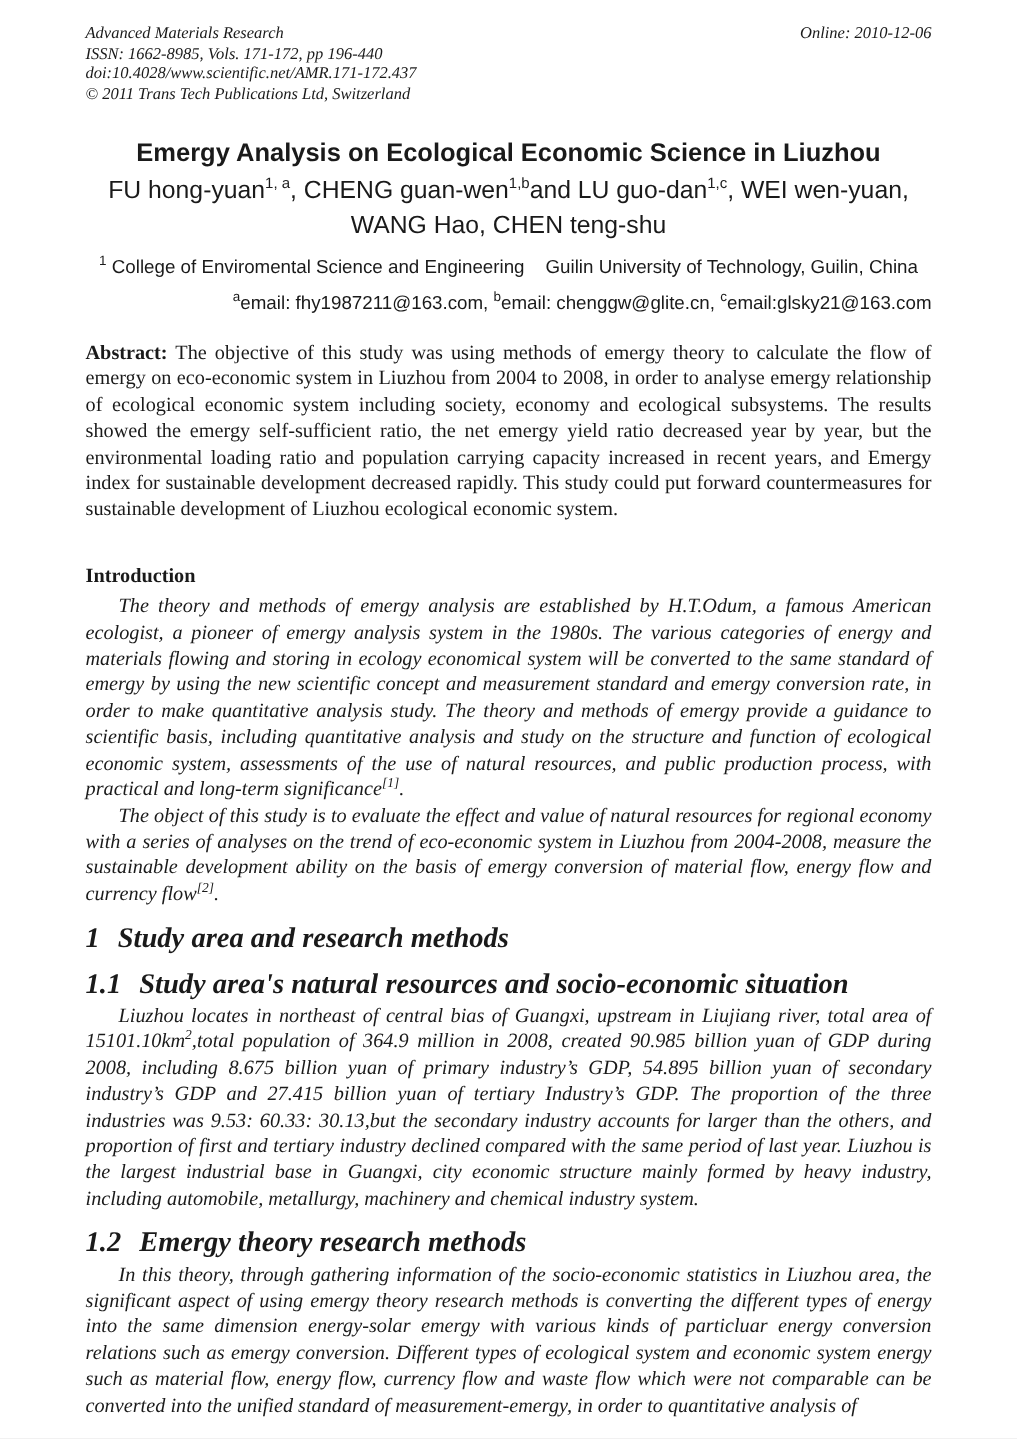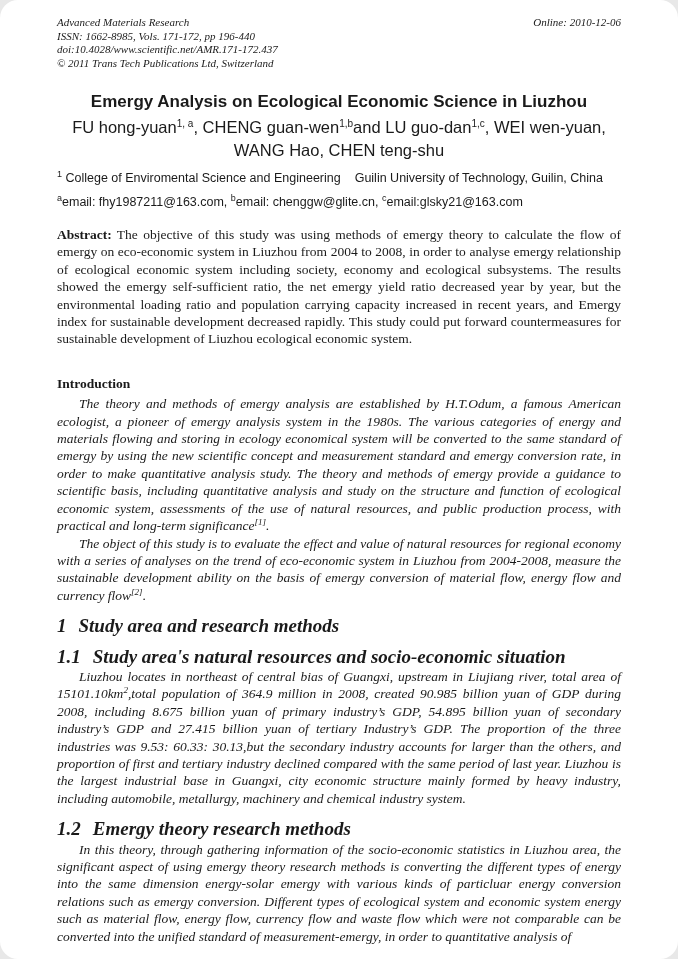--- a/index.html
+++ b/index.html
@@ -1,37 +1,37 @@
 <!DOCTYPE html>
 <html><head>
 <meta charset="utf-8">
 <title>Paper</title>
 <style>
   html,body{margin:0;padding:0;background:#e8e8e8;}
   .page{
     width:678px;height:959px;margin:0 auto;background:#ffffff;
     box-sizing:border-box;padding:16px 57px 0 57px;color:#1a1a1a;
-    font-family:"Liberation Serif", serif;overflow:hidden;border-radius:18px;
+    font-family:"Liberation Serif", serif;overflow:hidden;
   }
   
   .hdr{display:flex;justify-content:space-between;align-items:flex-start;
        font-style:italic;font-size:11px;line-height:13.5px;}
   .hdr-left div{white-space:nowrap;}
   
   .title{font-family:"Liberation Sans", sans-serif;font-weight:bold;
          font-size:17px;line-height:21px;text-align:center;margin:21px 0 0 0;}
   .authors{font-family:"Liberation Sans", sans-serif;font-size:16.5px;
            line-height:23px;text-align:center;margin-top:4px;}
   .authors sup{font-size:10px;}
   .affil{font-family:"Liberation Sans", sans-serif;font-size:12.5px;
-         margin-top:9px;}
+         text-align:center;margin-top:9px;}
   .affil sup,.emails sup{font-size:9px;}
   .affil .gap{display:inline-block;width:14px;}
   .emails{font-family:"Liberation Sans", sans-serif;font-size:12.5px;
-          text-align:left;margin-top:10px;}
+          text-align:right;margin-top:10px;}
   
   .body{font-size:13.5px;line-height:17.4px;text-align:justify;margin-top:17px;}
   .body p{margin:0;}
   .lbl{font-weight:bold;}
   .kw-text{font-family:"Liberation Sans", sans-serif;font-size:12.7px;}
   .para{text-indent:22px;font-style:italic;}
   sup{line-height:0;}
   .body sup{font-size:9px;vertical-align:super;}
   h2{font-size:13.5px;margin:27px 0 3px 0;}
   h3{font-size:19px;margin:13px 0 3px 0;font-style:italic;}

